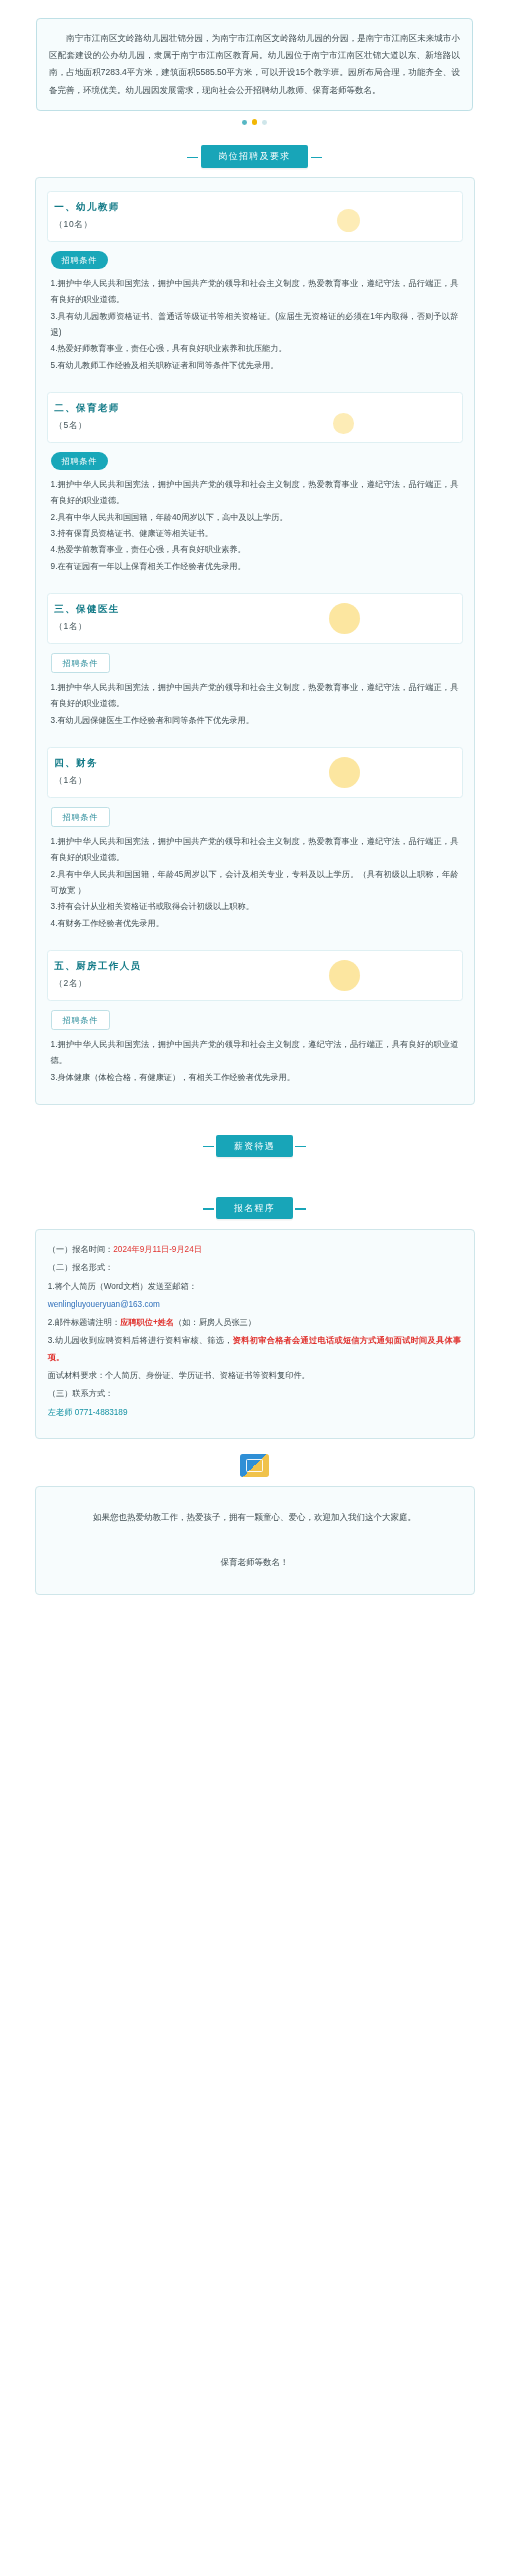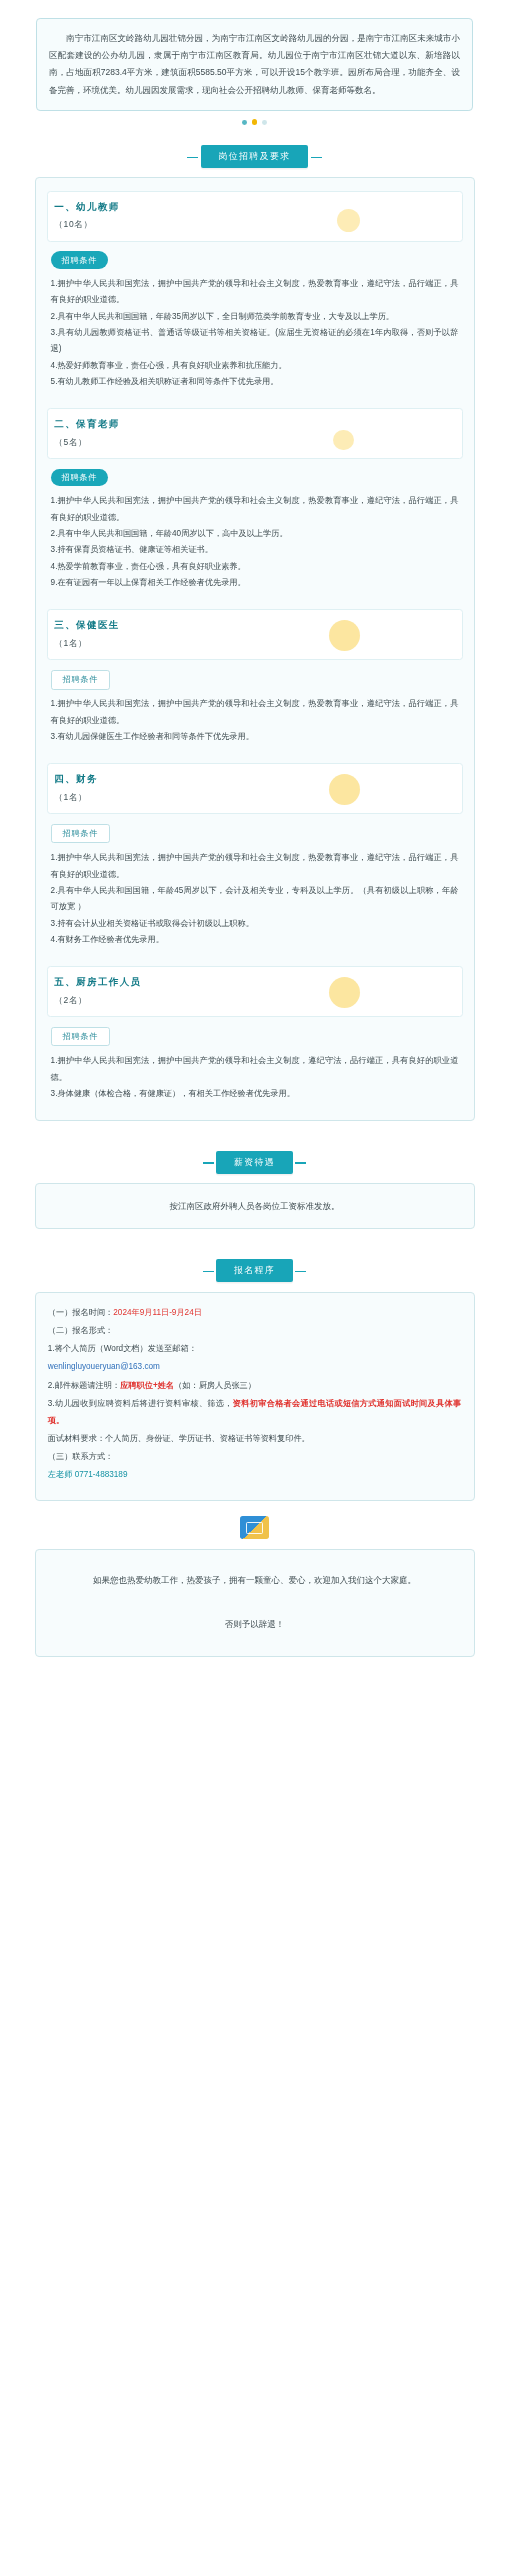--- a/index.html
+++ b/index.html
@@ -198,21 +198,20 @@
 
     <div class="job">
       <div class="job-head">
         <span class="blob b1"></span>
         <div class="job-title">一、幼儿教师</div>
         <div class="job-count">（10名）</div>
       </div>
       <div class="cond-tag">招聘条件</div>
       <div class="cond-body">
         <p>1.拥护中华人民共和国宪法，拥护中国共产党的领导和社会主义制度，热爱教育事业，遵纪守法，品行端正，具有良好的职业道德。</p>
-        <p>2.具有中华人民共和国国籍，年龄35周岁以下，全日制师范类学前教育专业，大专及以上学历。</p>
         <p>3.具有幼儿园教师资格证书、普通话等级证书等相关资格证。(应届生无资格证的必须在1年内取得，否则予以辞退)</p>
         <p>4.热爱好师教育事业，责任心强，具有良好职业素养和抗压能力。</p>
         <p>5.有幼儿教师工作经验及相关职称证者和同等条件下优先录用。</p>
       </div>
     </div>
 
     <div class="job">
       <div class="job-head">
         <span class="blob b2"></span>
         <div class="job-title">二、保育老师</div>
@@ -269,21 +268,20 @@
       </div>
     </div>
 
   </div>
 
   <div class="spacer-md"></div>
 
   <div class="pill-wrap">
     <div class="pill">薪资待遇</div>
   </div>
-  <div class="plain-box">按江南区政府外聘人员各岗位工资标准发放。</div>
 
   <div class="spacer-md"></div>
 
   <div class="pill-wrap">
     <div class="pill">报名程序</div>
   </div>
   <div class="apply-box">
     <p class="center">
       <span>（一）报名时间：</span><span class="hl-red">2024年9月11日-9月24日</span>
     </p>
@@ -300,17 +298,17 @@
     <p class="center">（三）联系方式：</p>
     <p class="center hl-teal">左老师 0771-4883189</p>
   </div>
 
   <div class="footer-icon-wrap">
     <div class="footer-icon"></div>
   </div>
   <div class="footer-box">
     <p>如果您也热爱幼教工作，热爱孩子，拥有一颗童心、爱心，欢迎加入我们这个大家庭。</p>
     <div class="spacer-sm"></div>
-    <p>否则予以辞退！</p>
+    <p>保育老师等数名！</p>
   </div>
 
 </div>
 
 
 </body></html>

